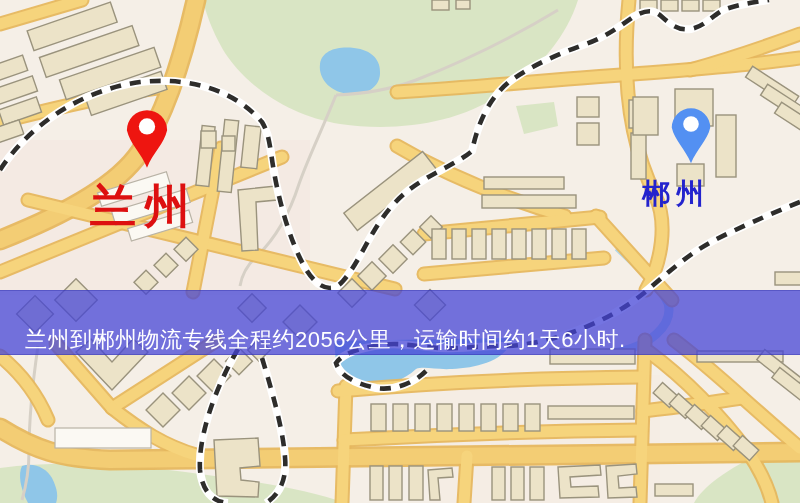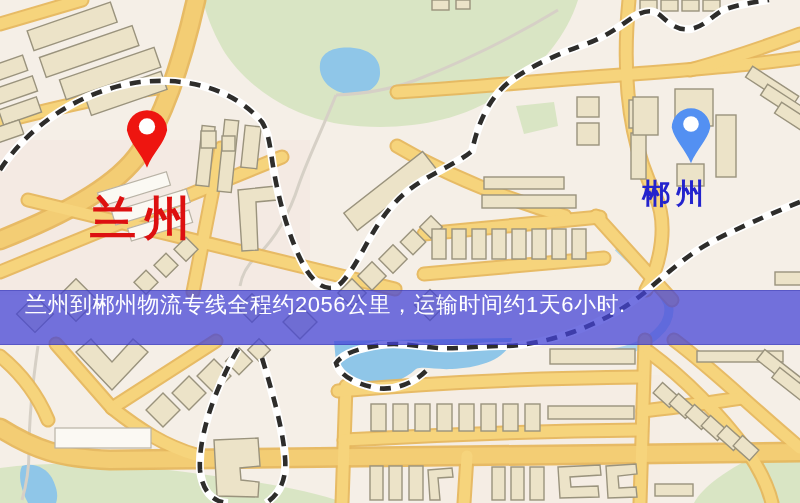--- a/index.html
+++ b/index.html
@@ -27,27 +27,27 @@
 
   .pin{position:absolute;}
   .pin svg{display:block;width:100%;height:100%;}
   .pin-origin{left:124px;top:104px;width:46px;height:66px;}
   .pin-dest{left:669px;top:102px;width:44px;height:64px;}
 
   .city-label{
     position:absolute;font-weight:bold;letter-spacing:8px;white-space:nowrap;
     line-height:1;text-align:center;
   }
-  .label-origin{left:90px;top:195px;font-size:46px;color:#dd1010;}
+  .label-origin{left:90px;top:183px;font-size:46px;color:#dd1010;}
   .label-dest{left:642px;top:180px;font-size:28px;color:#2323cd;letter-spacing:6px;}
 
   .banner{
-    position:absolute;left:0;top:290px;width:800px;height:55px;
+    position:absolute;left:0;top:290px;width:800px;height:65px;
     background:rgba(67,68,214,0.74);
-    display:flex;align-items:flex-start;
+    display:flex;align-items:flex-end;
     box-shadow:inset 0 1px 0 rgba(40,40,160,.35), inset 0 -1px 0 rgba(40,40,160,.35);
   }
   .banner-text{
     padding-left:25px;color:#ffffff;font-size:22px;letter-spacing:.5px;white-space:nowrap;
   }
 </style>
 </head>
 <body>
 
 <div class="stage">

